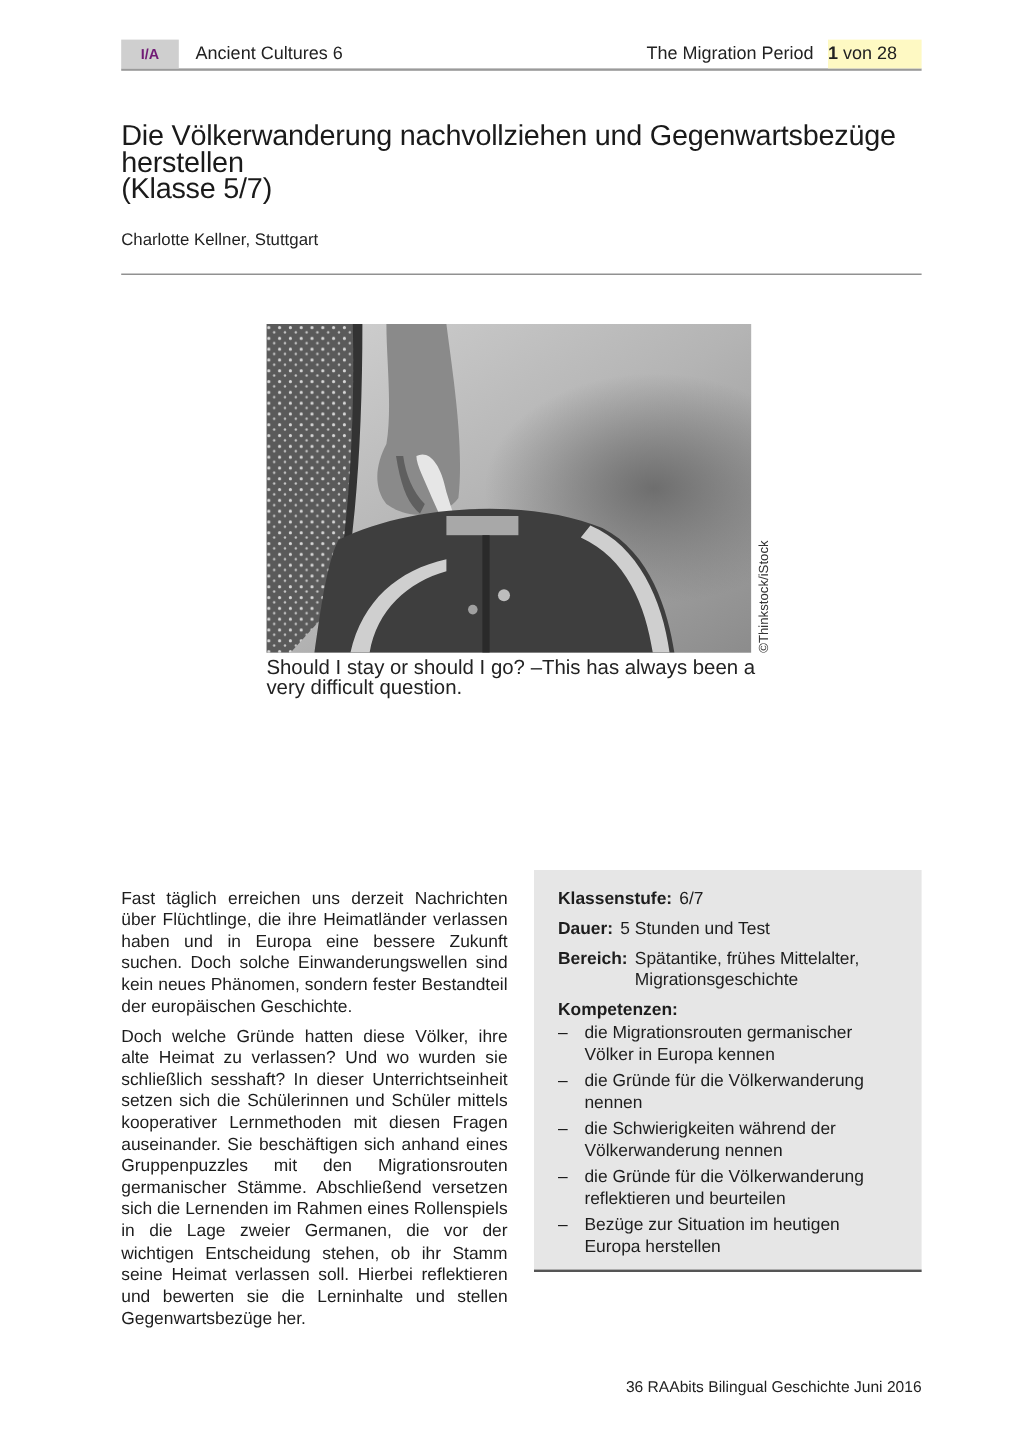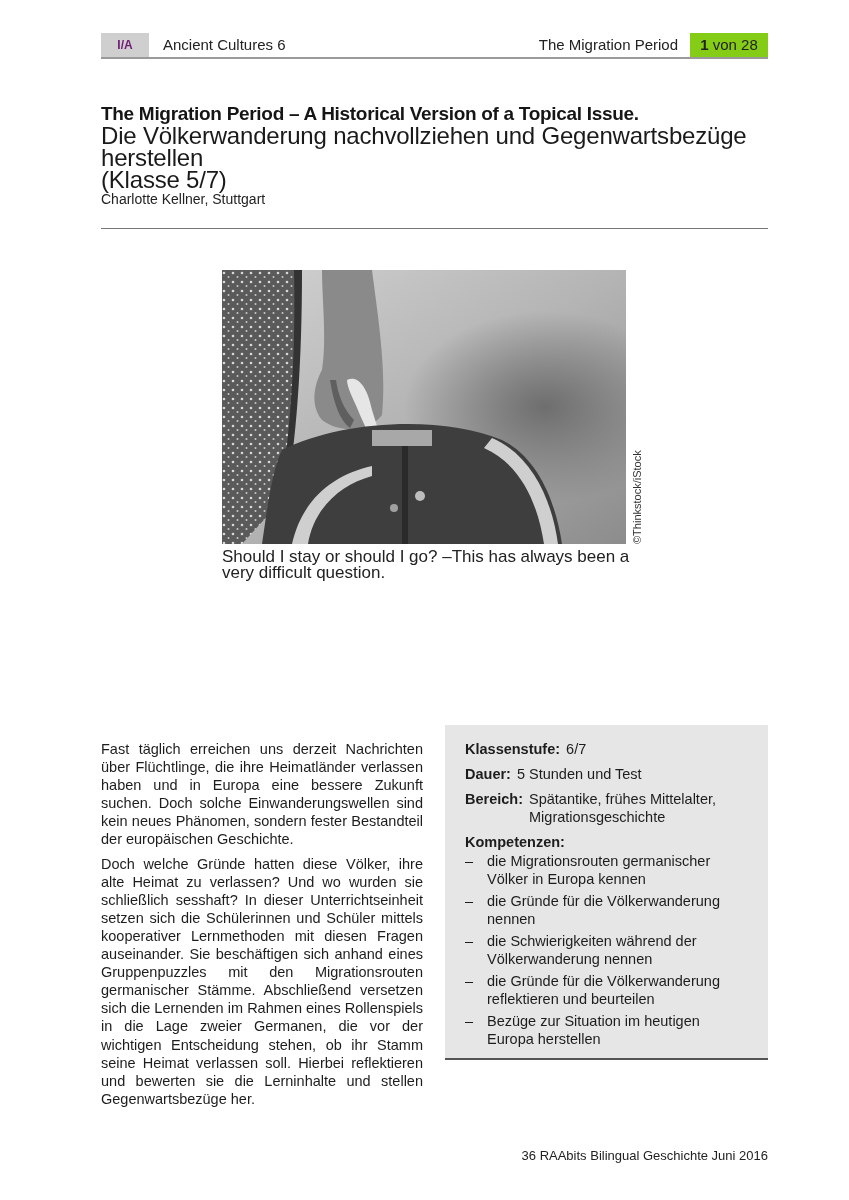--- a/index.html
+++ b/index.html
@@ -6,22 +6,22 @@
     body { width: 849px; height: 1200px; position: relative; overflow: hidden;
            font-family: "Liberation Sans", "DejaVu Sans", sans-serif; color: #1a1a1a; }
 
     
     .running-header { position: absolute; left: 101px; top: 33px; width: 667px; height: 24px;
                       border-bottom: 2px solid #9a9a9a; }
     .rh-section { position: absolute; left: 0; top: 0; width: 48px; height: 24px; background: #cfcfcf;
                   font-weight: bold; font-size: 12px; line-height: 24px; text-align: center; color: #701a75; }
     .rh-series { position: absolute; left: 62px; top: 0; height: 24px; font-size: 15px; line-height: 24px; color: #222; }
     .rh-topic { position: absolute; right: 90px; top: 0; height: 24px; font-size: 15px; line-height: 24px; color: #222; text-align: right; }
-    .rh-page { position: absolute; right: 0; top: 0; width: 78px; height: 24px; background: #84cc16;
-               font-size: 15px; line-height: 24px; text-align: center; color: #222; }
+    .rh-page { position: absolute; right: 0; top: 0; width: 78px; height: 24px; background: #fef9c3;
+               font-size: 15px; line-height: 24px; text-align: left; color: #222; }
     .rh-page b { font-weight: bold; }
 
     
     .title-block { position: absolute; left: 101px; top: 103px; width: 670px; }
     .title-main { font-size: 19px; font-weight: bold; line-height: 22px; letter-spacing: -0.3px; margin: 0; color: #151515; }
     .title-sub { font-size: 24px; line-height: 22px; margin: 0; letter-spacing: -0.2px; color: #1a1a1a; }
     .author { position: absolute; left: 101px; top: 191px; font-size: 14px; color: #222; }
     .title-rule { position: absolute; left: 101px; top: 228px; width: 667px; height: 1px; background: #777; }
 
     
@@ -54,21 +54,20 @@
 <body>
 
 <div class="running-header">
   <div class="rh-section">I/A</div>
   <div class="rh-series">Ancient Cultures 6</div>
   <div class="rh-topic">The Migration Period</div>
   <div class="rh-page"><b>1</b><span> von 28</span></div>
 </div>
 
 <div class="title-block">
-  <h1 class="title-main">The Migration Period – A Historical Version of a Topical Issue.</h1>
   <p class="title-sub">Die Völkerwanderung nachvollziehen und Gegenwartsbezüge herstellen</p>
   <p class="title-sub">(Klasse 5/7)</p>
 </div>
 <div class="author">Charlotte Kellner, Stuttgart</div>
 <div class="title-rule"></div>
 
 <div class="photo-frame">
   <svg width="404" height="274" viewBox="0 0 404 274">
     <defs>
       <linearGradient id="bg" x1="0" y1="0" x2="1" y2="1">

